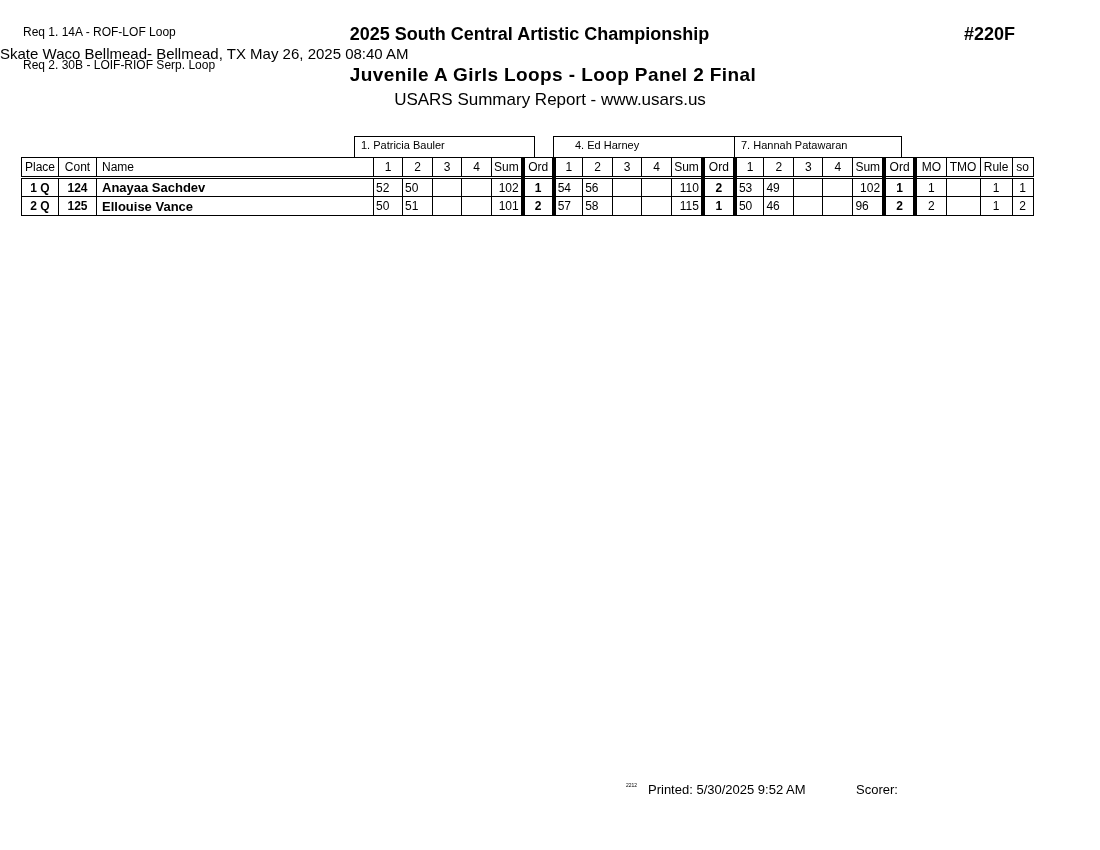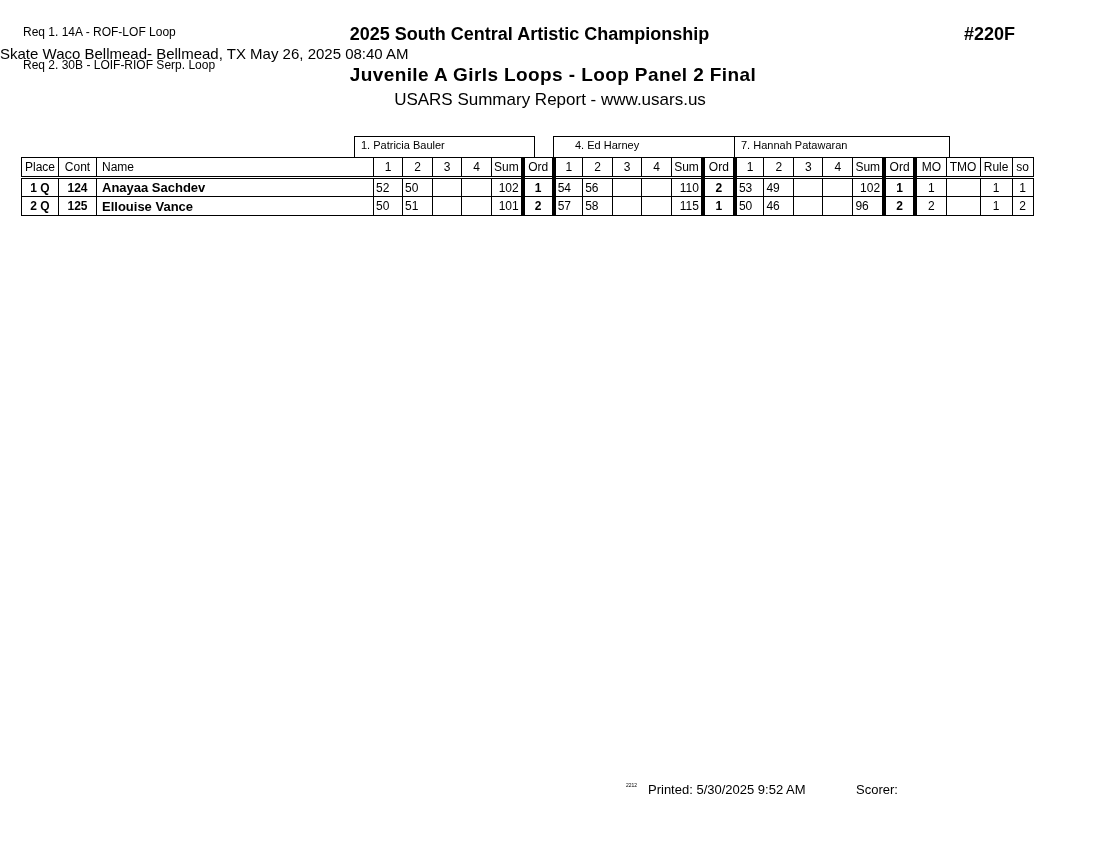--- a/index.html
+++ b/index.html
@@ -36,21 +36,21 @@
 <div class="abs req" style="top:25px;">Req  1.  14A - ROF-LOF Loop</div>
 <div class="abs req" style="top:58px;">Req  2.  30B - LOIF-RIOF Serp. Loop</div>
 <div class="abs title1">2025 South Central Artistic Championship</div>
 <div class="abs title2">Skate Waco Bellmead- Bellmead, TX  May 26, 2025  08:40 AM</div>
 <div class="abs title3">Juvenile A Girls Loops - Loop Panel 2 Final</div>
 <div class="abs title4">USARS Summary Report - www.usars.us</div>
 <div class="abs evnum">#220F</div>
 
 <div class="judge-box" style="left:354px; width:181px;">1.  Patricia Bauler</div>
 <div class="judge-box" style="left:553px; width:182px;padding-left:21px;">4.  Ed Harney</div>
-<div class="judge-box" style="left:734px; width:216px;">7.  Hannah Patawaran</div>
+<div class="judge-box" style="left:734px; width:168px;">7.  Hannah Patawaran</div>
 
 <table class="grid">
   <colgroup>
     <col style="width:37px">
       <col style="width:38px">
       <col style="width:277px">
     <col style="width:29px">
       <col style="width:30px">
       <col style="width:29px">
       <col style="width:30px">

